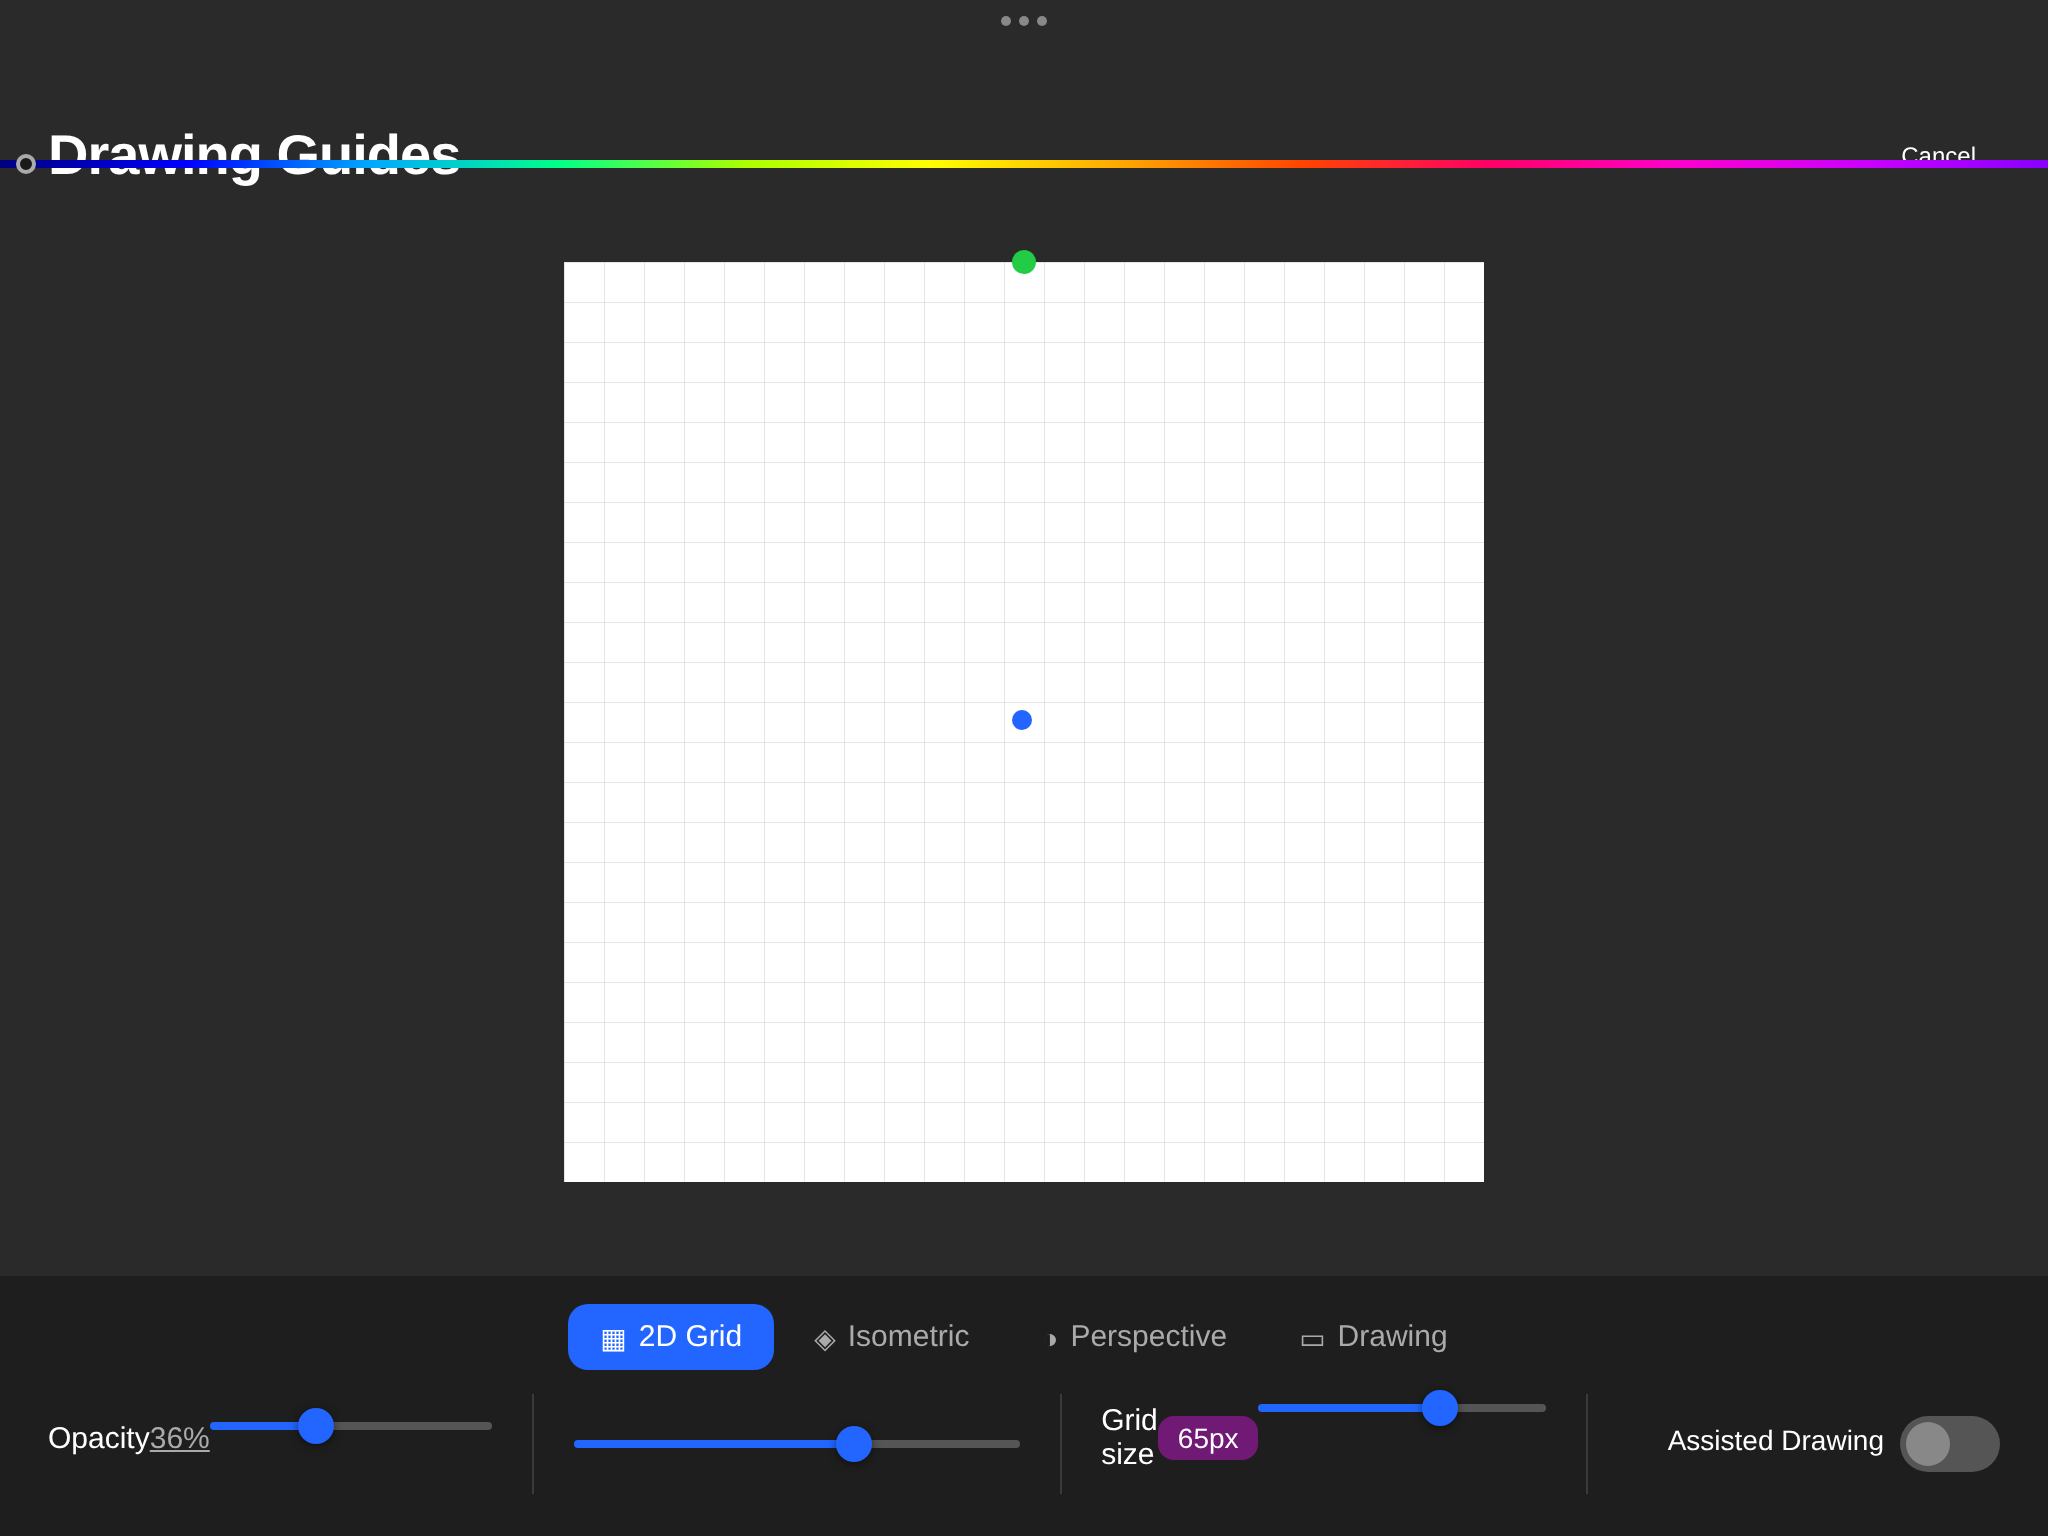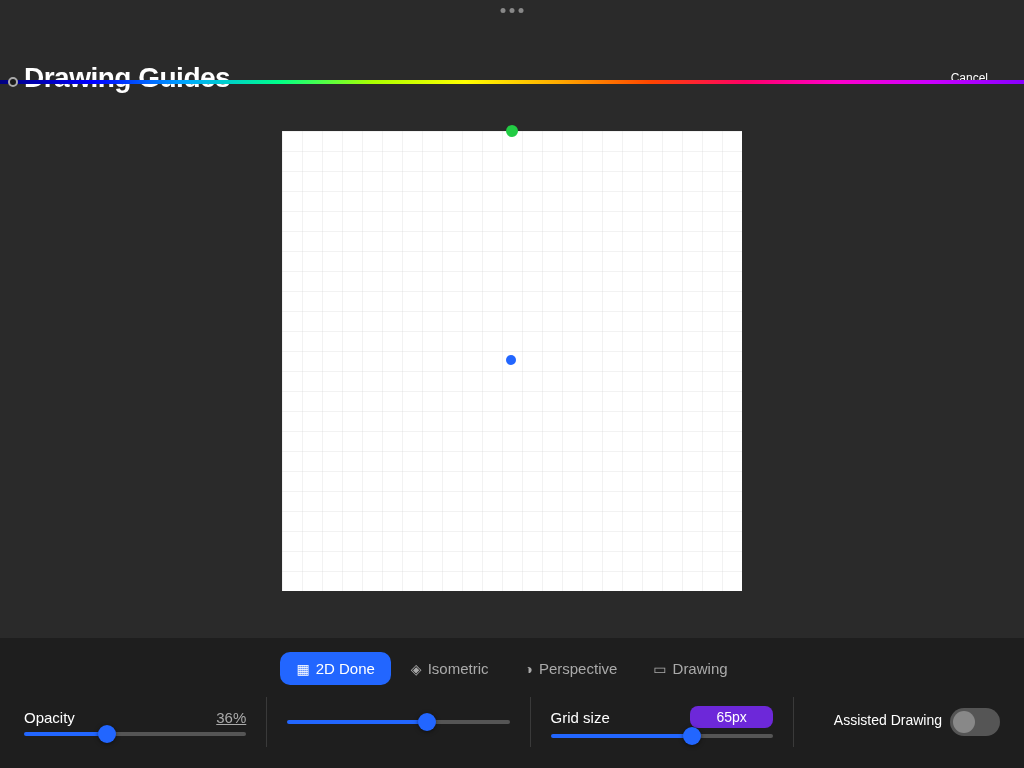--- a/index.html
+++ b/index.html
@@ -199,44 +199,44 @@
     
     .sliders-row {
       display: flex;
       align-items: center;
       width: 100%;
       gap: 0;
     }
 
     .slider-group {
       display: flex;
-      flex-direction: column;
+      flex-direction: row;
       flex: 1;
     }
     .slider-header {
       display: flex;
       justify-content: space-between;
       align-items: center;
       margin-bottom: 6px;
     }
     .slider-label {
       color: #ffffff;
       font-size: 15px;
       font-weight: 400;
     }
     .slider-value {
       color: #aaaaaa;
       font-size: 15px;
       text-decoration: underline;
     }
     .slider-value-box {
-      background: #6d28d9;
+      background: #701a75;
       color: #ffffff;
       font-size: 14px;
-      padding: 3px 26px;
+      padding: 3px 10px;
       border-radius: 8px;
       font-weight: 500;
     }
 
     
     .custom-slider {
       -webkit-appearance: none;
       appearance: none;
       width: 100%;
       height: 4px;
@@ -349,21 +349,21 @@
       <div class="blue-dot"></div>
     </div>
   </div>
 </div>
 
 <div class="bottom-panel">
 
   <div class="tab-row">
     <button class="tab-btn active">
       <span class="tab-icon">▦</span>
-      <span>2D Done</span>
+      <span>2D Grid</span>
     </button>
     <button class="tab-btn">
       <span class="tab-icon">◈</span>
       <span>Isometric</span>
     </button>
     <button class="tab-btn">
       <span class="tab-icon">◑</span>
       <span>Perspective</span>
     </button>
     <button class="tab-btn">

